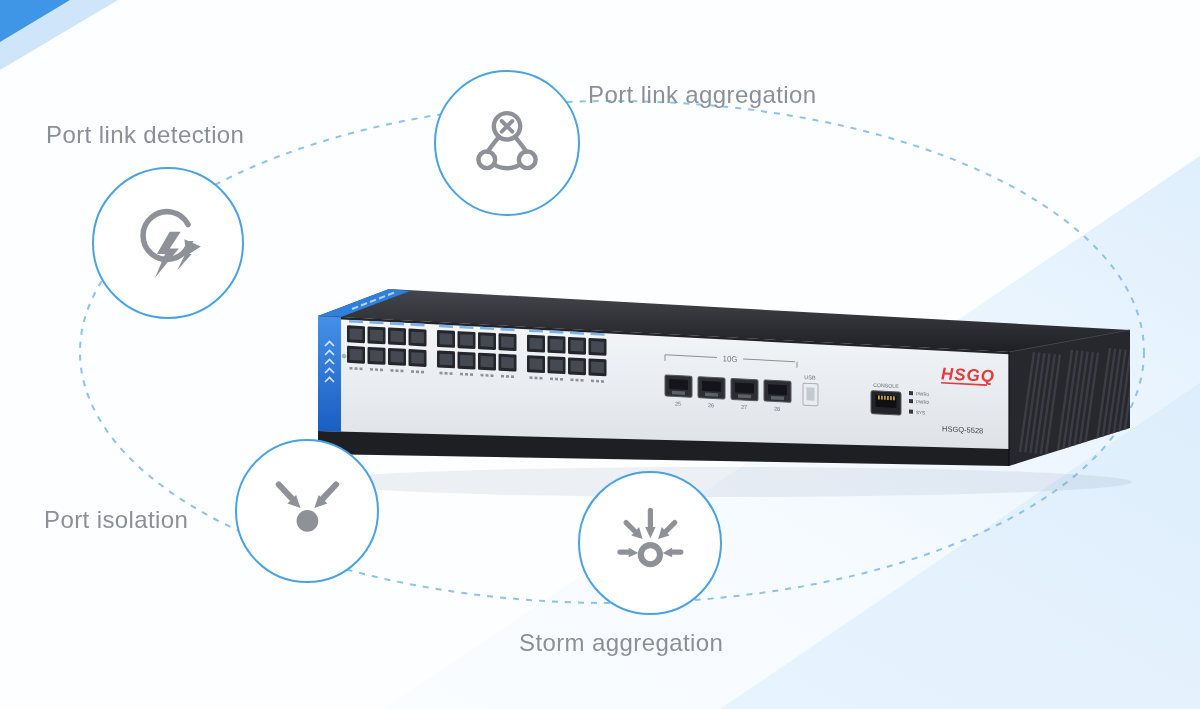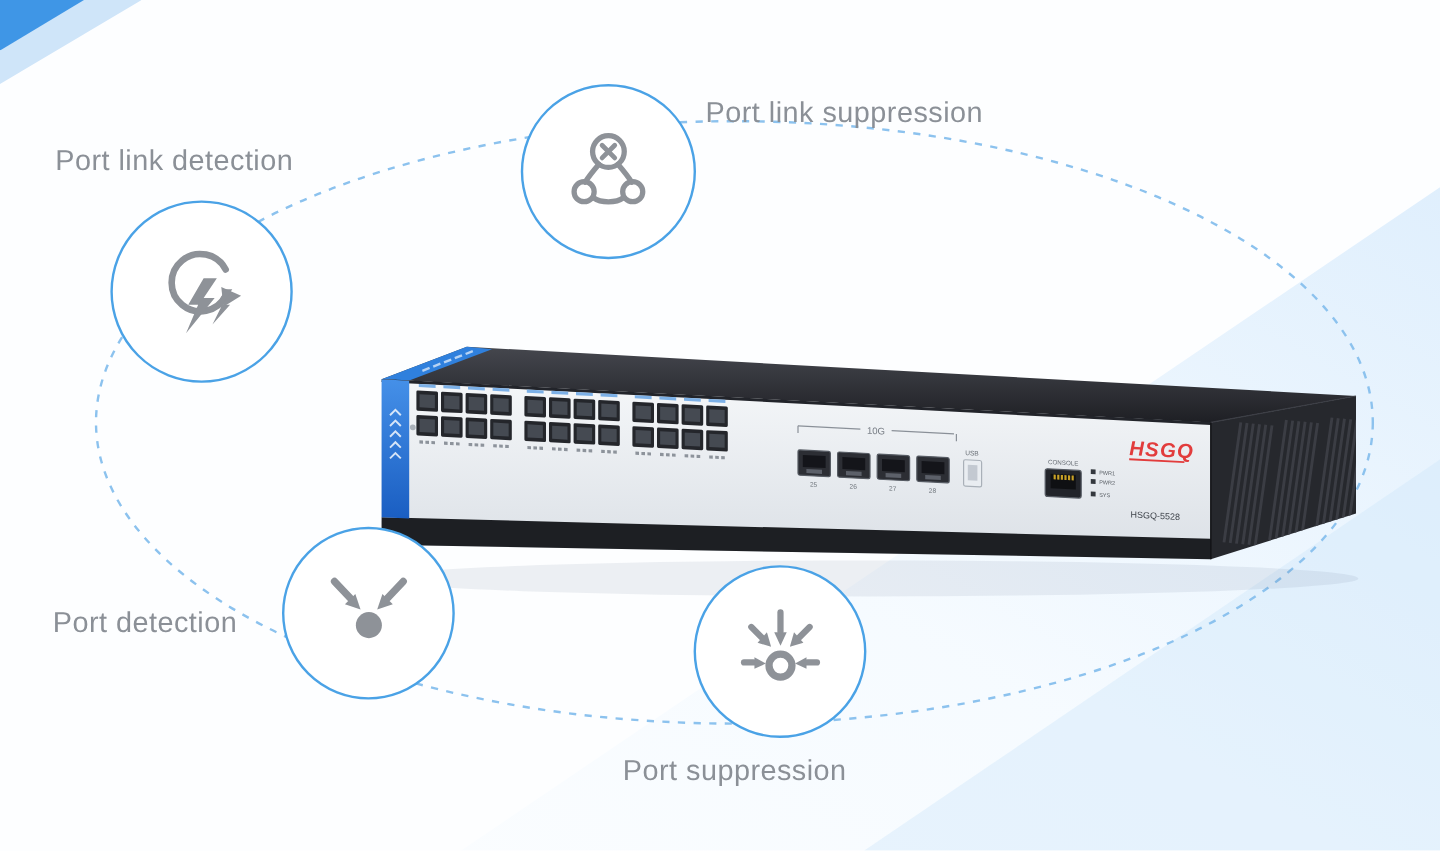--- a/index.html
+++ b/index.html
@@ -206,47 +206,47 @@
         <path d="M41,43 C35,50 31,55 28,60"></path>
         <path d="M59,43 C65,50 69,55 72,60"></path>
         <path d="M35.5,74.5 C43,80 57,80 64.5,74.5"></path>
       </g>
       <g stroke="#8e9298" stroke-width="4.5" stroke-linecap="round">
         <line x1="44" y1="25" x2="56" y2="37"></line>
         <line x1="56" y1="25" x2="44" y2="37"></line>
       </g>
     </svg>
   </div>
-  <div class="flabel" style="left:588px; top:81px">Port link suppression</div>
+  <div class="flabel" style="left:588px; top:81px">Port link aggregation</div>
 
   <div class="circle" style="left:235px; top:439px; width:144px; height:144px">
     <svg viewBox="0 0 100 100">
       <circle cx="50" cy="61" r="12.5" fill="#8e9298"></circle>
       <g stroke="#8e9298" stroke-width="7" stroke-linecap="round">
         <line x1="17" y1="19" x2="32" y2="35"></line>
         <line x1="83" y1="19" x2="68" y2="35"></line>
       </g>
       <polygon points="42,46 27,41 37,31" fill="#8e9298"></polygon>
       <polygon points="58,46 73,41 63,31" fill="#8e9298"></polygon>
     </svg>
   </div>
-  <div class="flabel" style="left:44px; top:506px">Port detection</div>
+  <div class="flabel" style="left:44px; top:506px">Port isolation</div>
 
   <div class="circle" style="left:578px; top:471px; width:144px; height:144px">
     <svg viewBox="0 0 100 100">
       <circle cx="50" cy="63" r="11" fill="none" stroke="#8e9298" stroke-width="7"></circle>
       <g stroke="#8e9298" stroke-width="6" stroke-linecap="round">
         <line x1="50" y1="12" x2="50" y2="30"></line>
         <line x1="22" y1="26" x2="32" y2="36"></line>
         <line x1="78" y1="26" x2="68" y2="36"></line>
         <line x1="15" y1="60" x2="24" y2="60"></line>
         <line x1="85" y1="60" x2="76" y2="60"></line>
       </g>
       <polygon points="50,44 44,31 56,31" fill="#8e9298"></polygon>
       <polygon points="41,45 28,41 37,31" fill="#8e9298"></polygon>
       <polygon points="59,45 72,41 63,31" fill="#8e9298"></polygon>
       <polygon points="36,61 25,55 25,66" fill="#8e9298"></polygon>
       <polygon points="64,61 75,55 75,66" fill="#8e9298"></polygon>
     </svg>
   </div>
-  <div class="flabel" style="left:519px; top:629px">Port suppression</div>
+  <div class="flabel" style="left:519px; top:629px">Storm aggregation</div>
 
 </div>
 
 </body></html>

